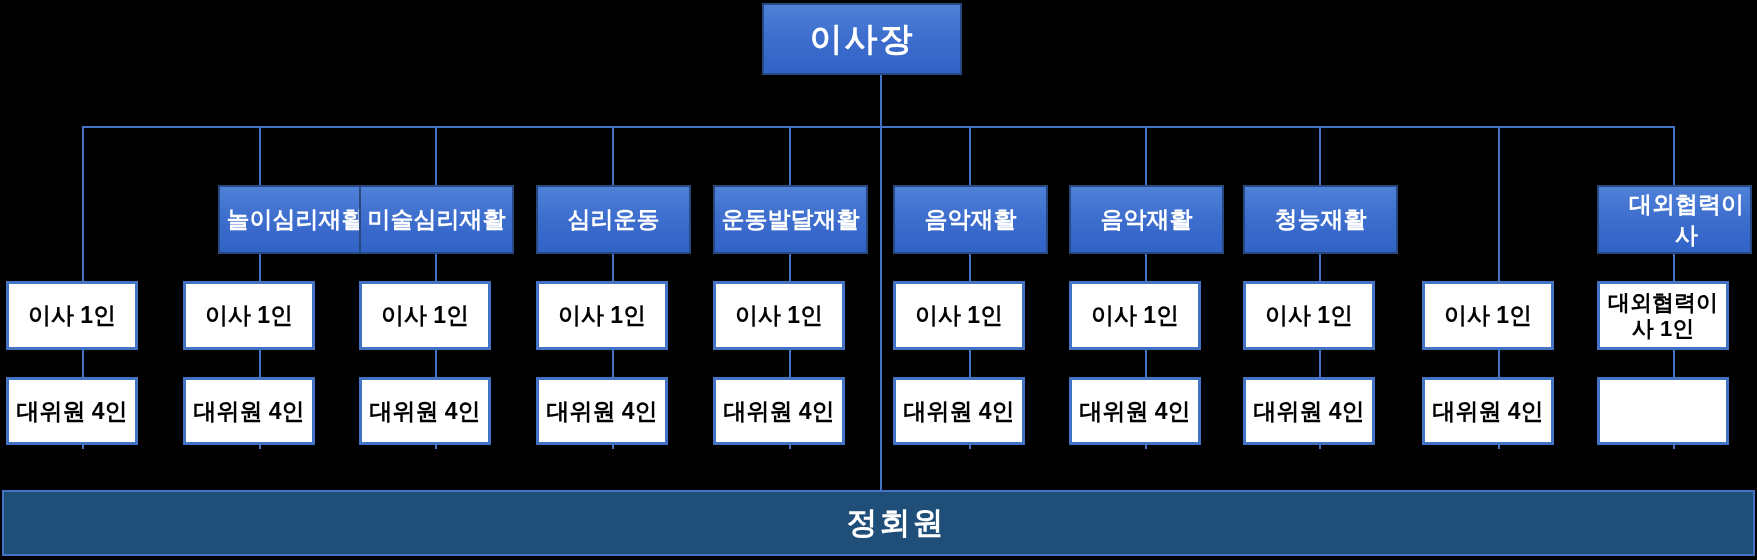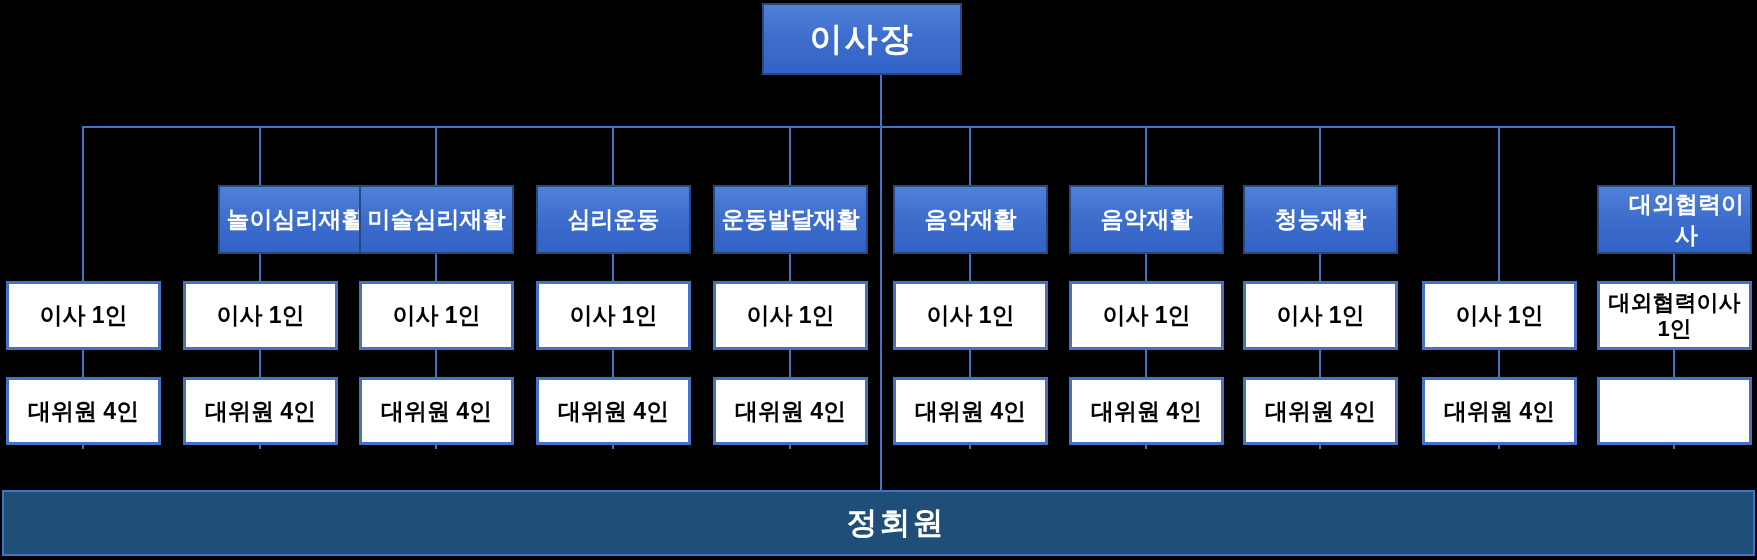--- a/index.html
+++ b/index.html
@@ -28,21 +28,21 @@
     font-size:33px;letter-spacing:2px;
   }
   .col-head{top:185px;width:155px;height:69px;font-size:23px;}
   
   .white-box{
     position:absolute;z-index:2;
     background:#ffffff;border:3px solid #4472c4;
     color:#000;font-weight:bold;font-size:23px;
     display:flex;align-items:center;justify-content:center;
     text-align:center;box-sizing:border-box;
-    width:155px;height:69px;line-height:1.15;
+    width:132px;height:69px;line-height:1.15;
     padding:0 2px;
   }
   .row-director{top:281px;}
   .row-delegates{top:377px;height:68px;}
   
   .members-bar{
     position:absolute;z-index:2;
     left:2px;top:490px;width:1753px;height:66px;
     background:#1f4e79;border:2px solid #4472c4;
     color:#fff;font-weight:bold;font-size:31px;letter-spacing:2px;

